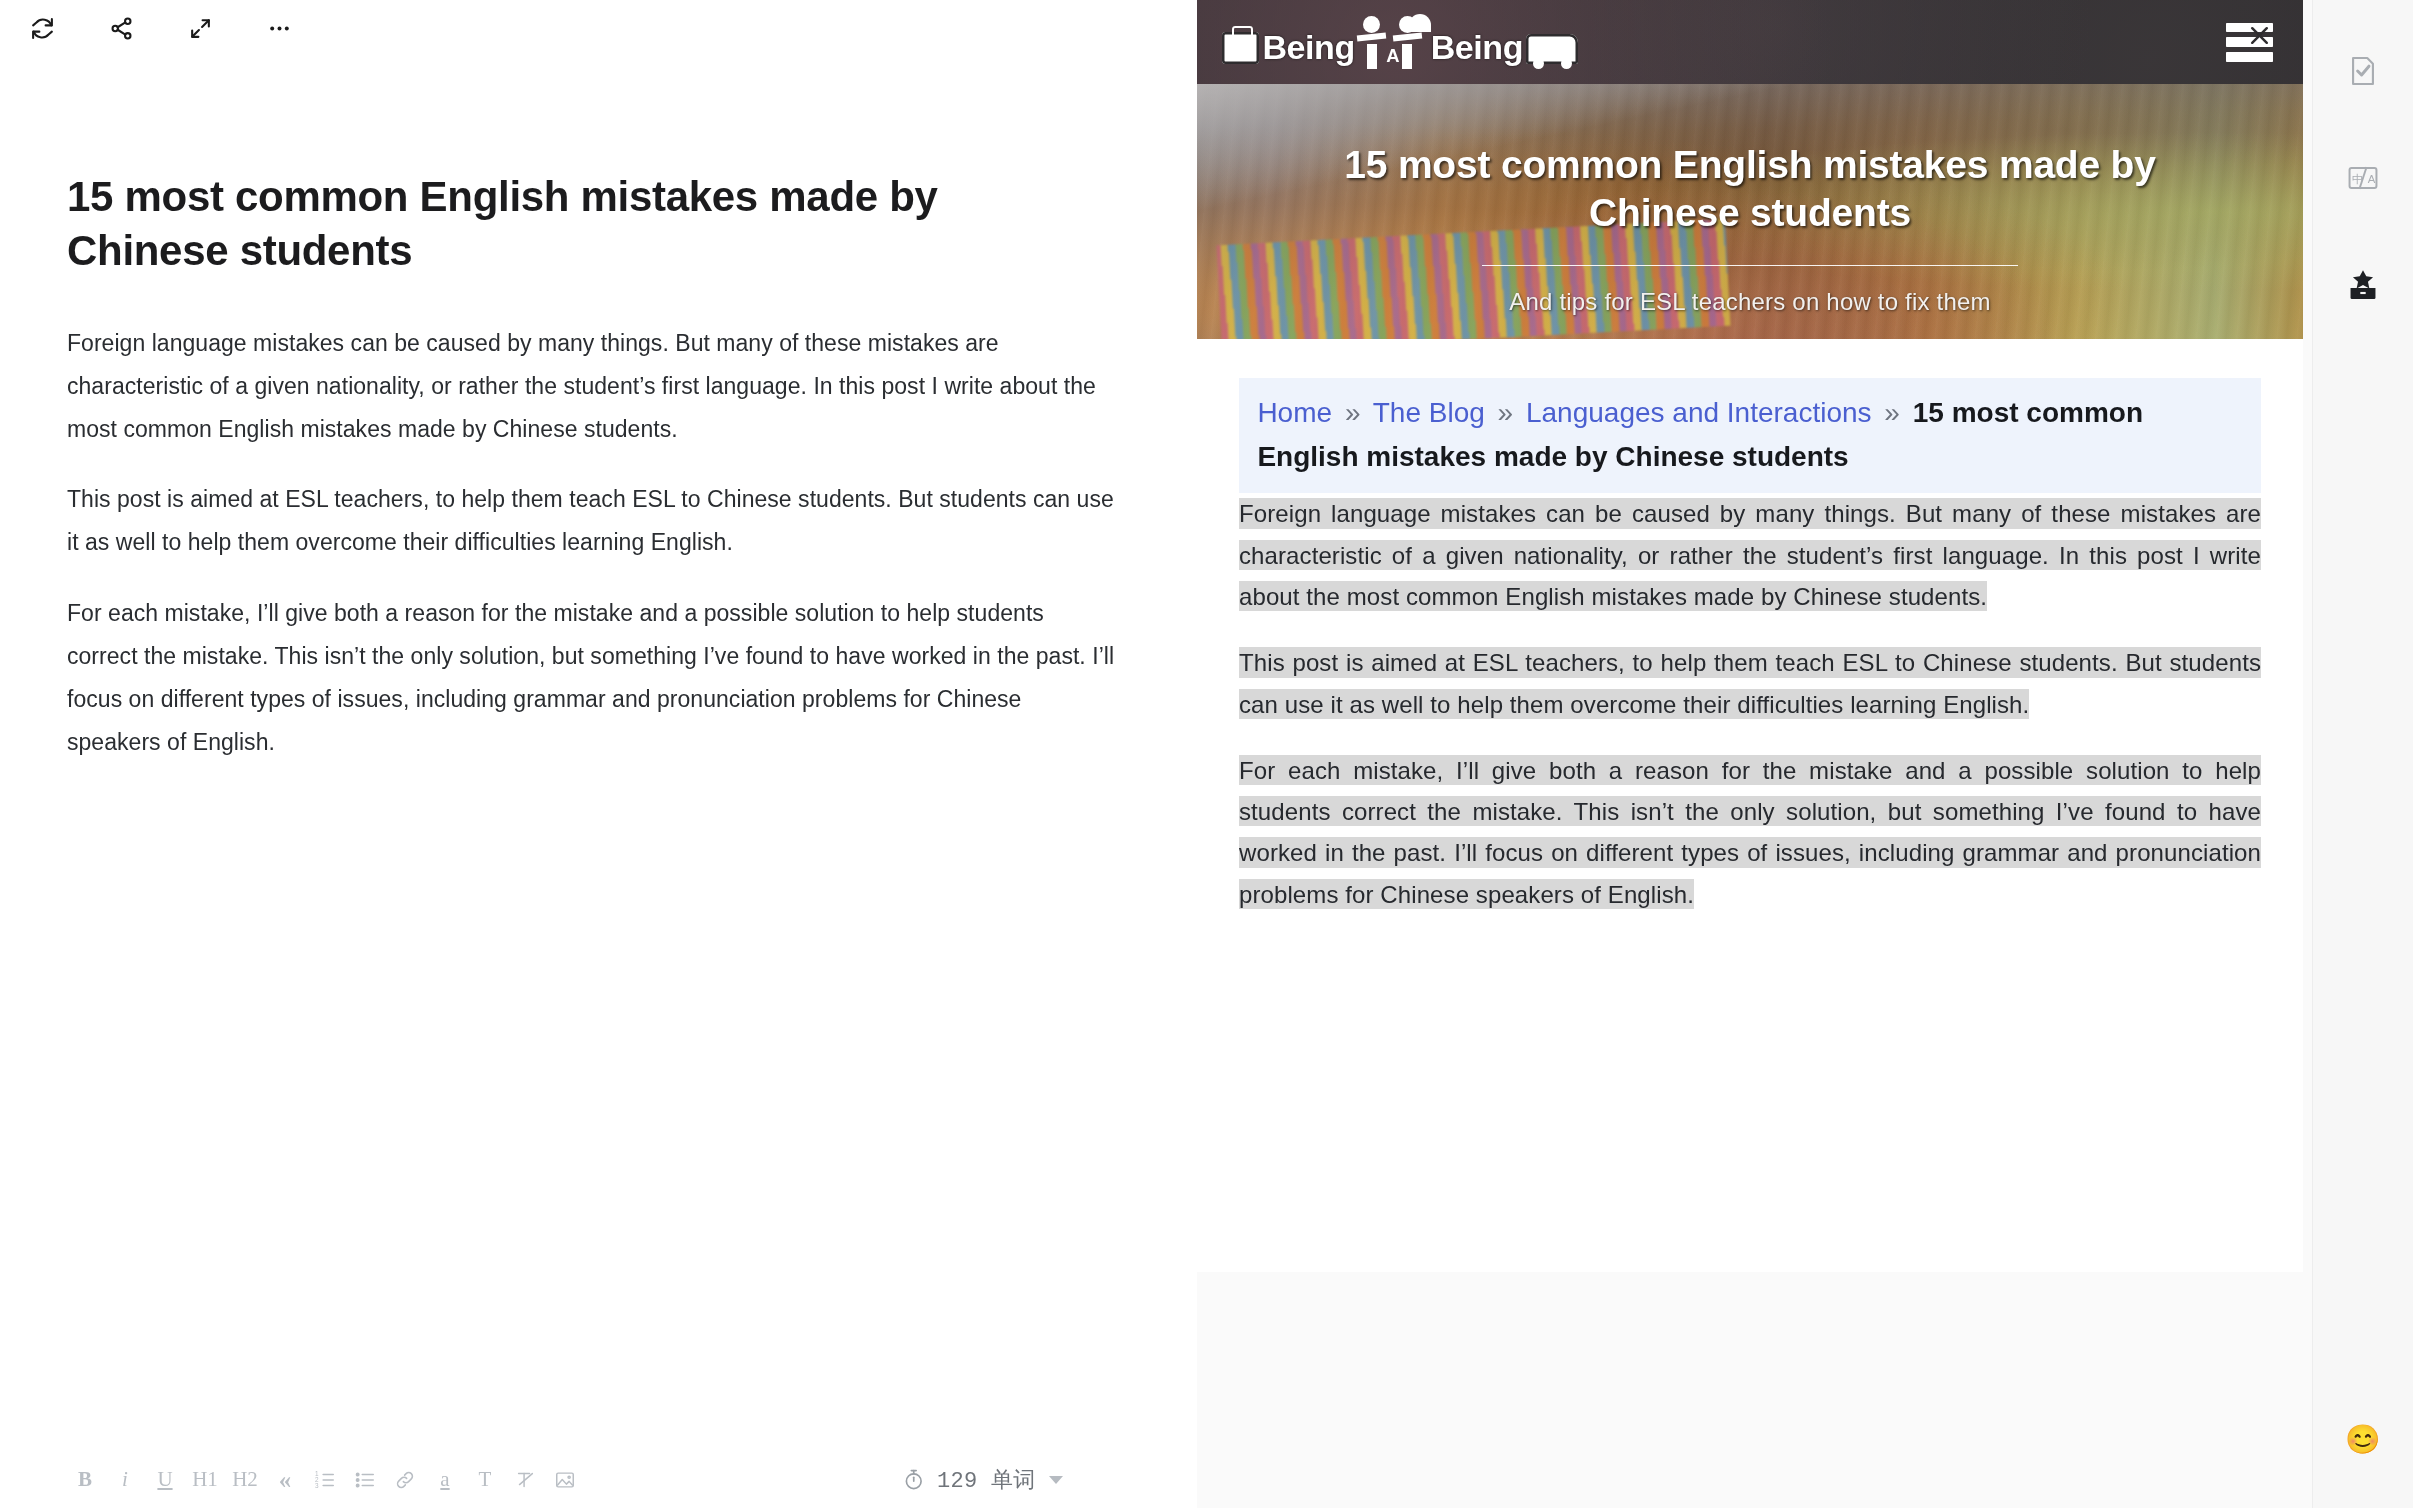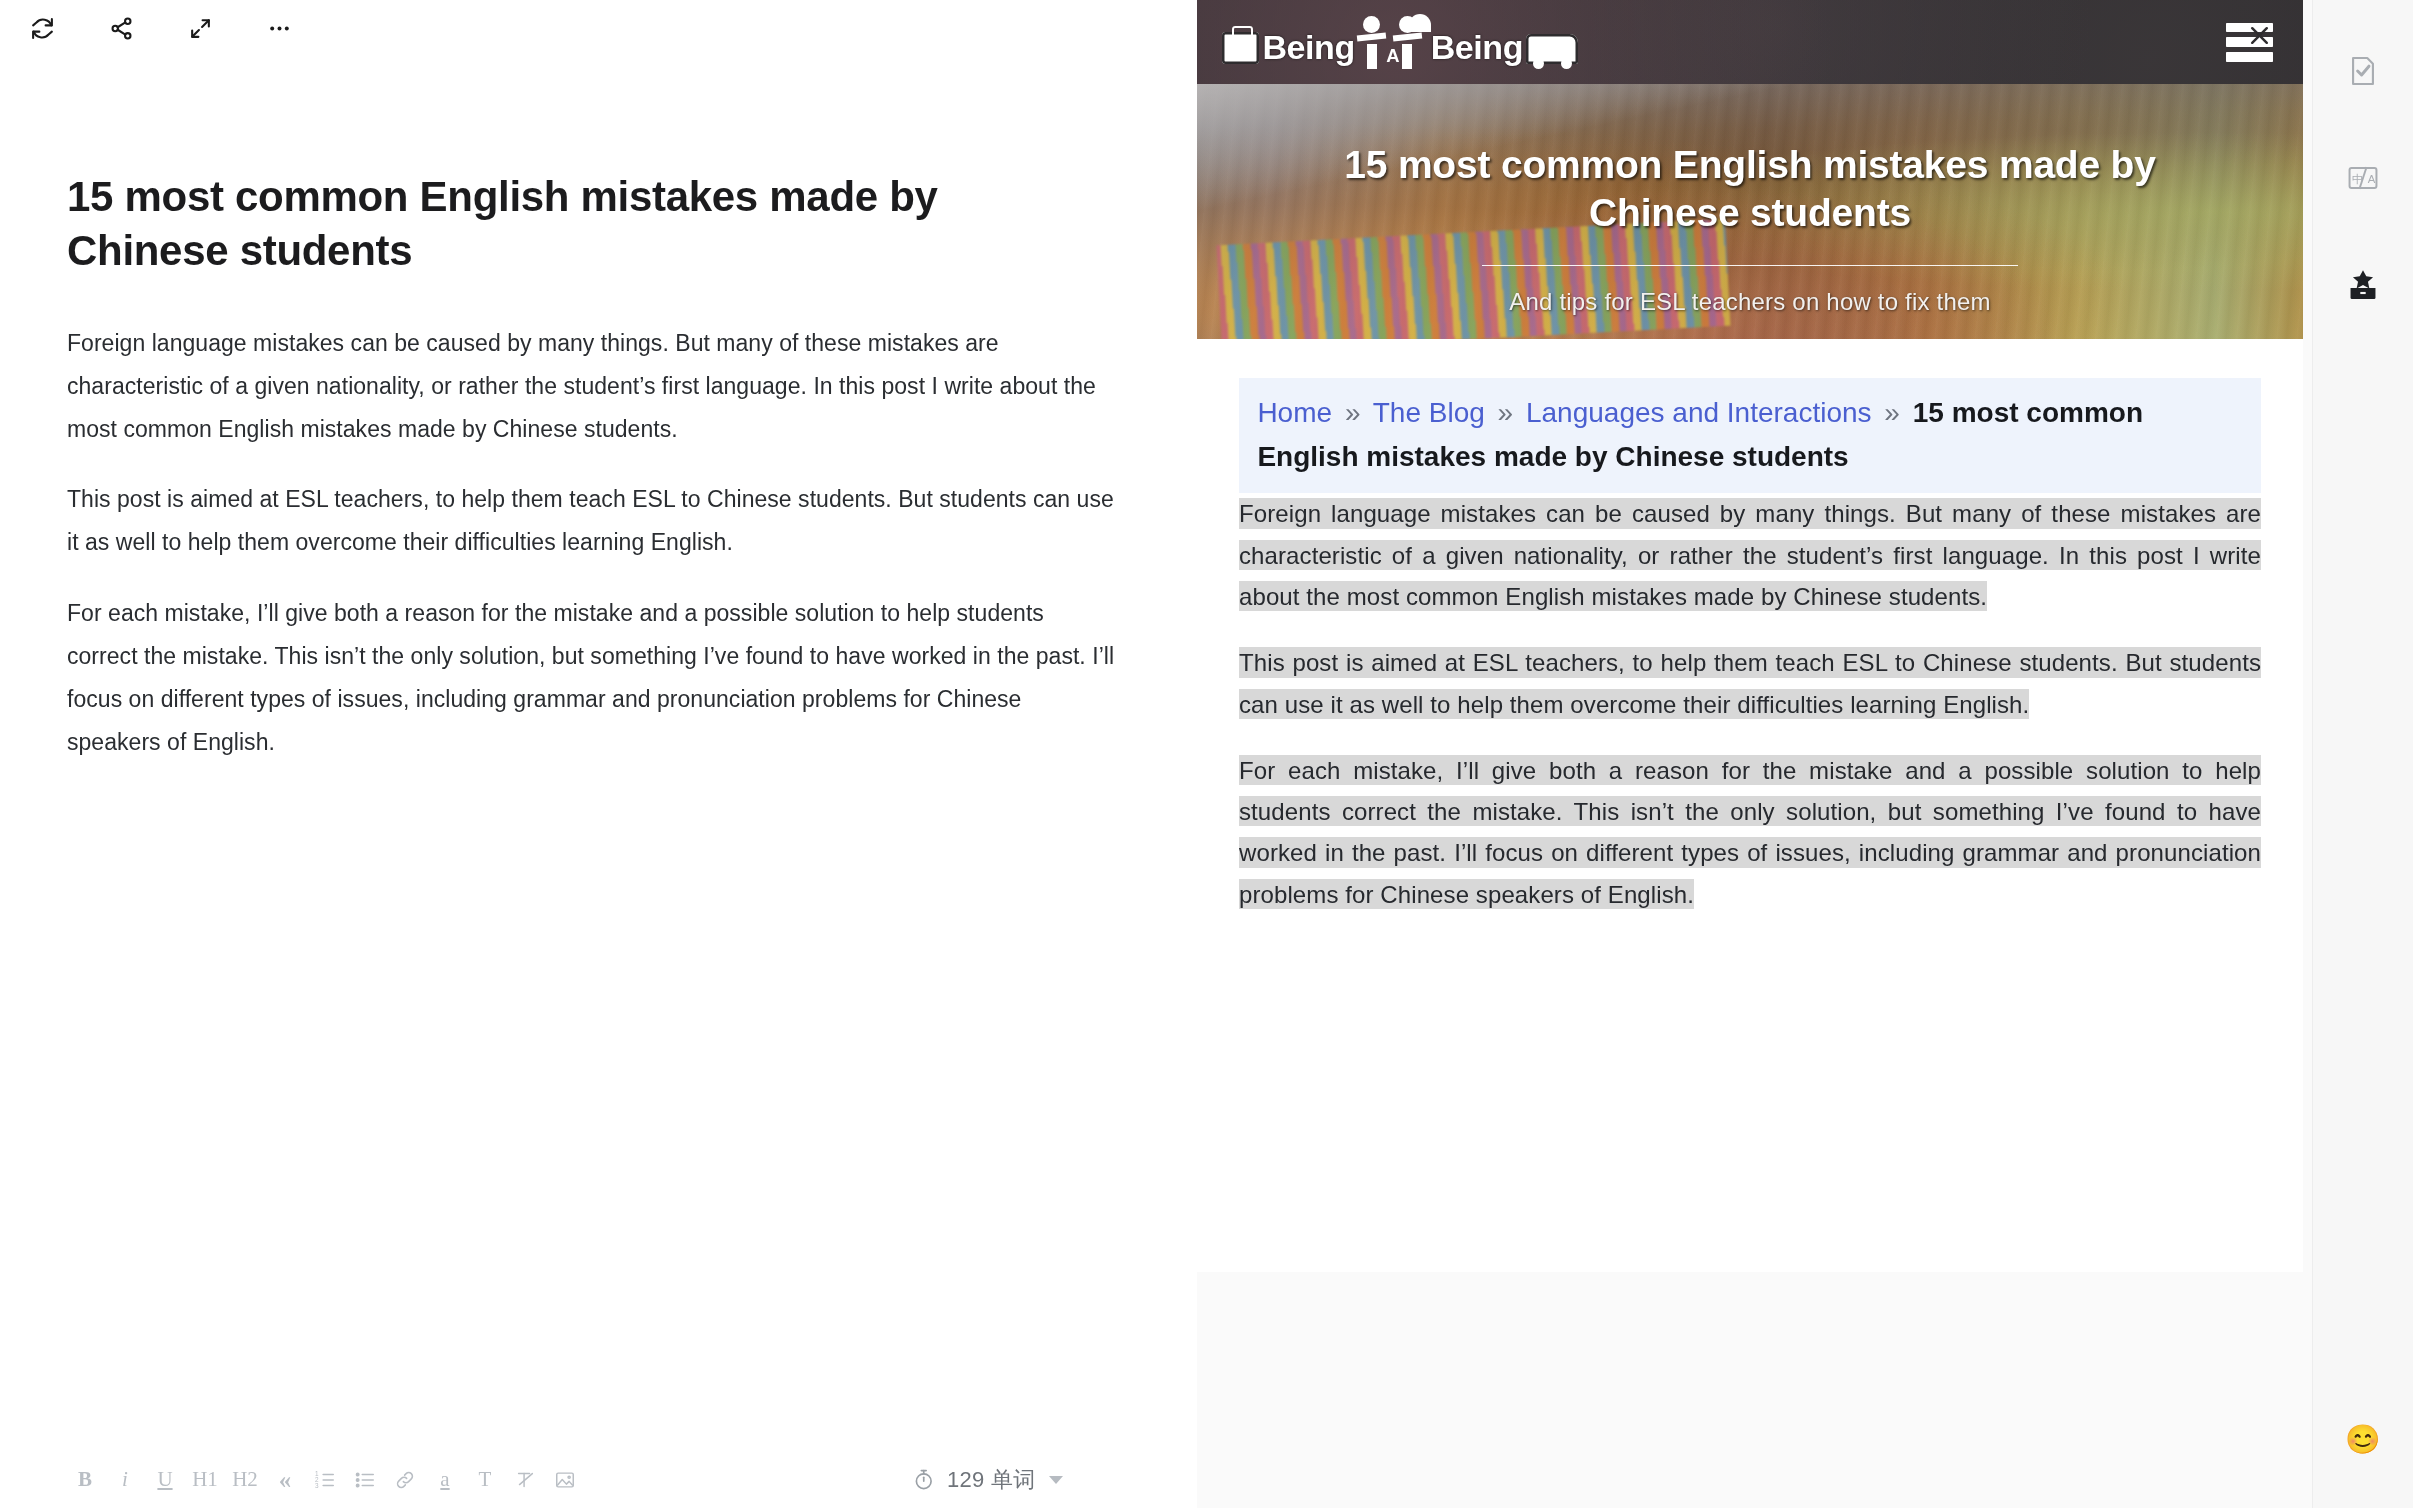--- a/index.html
+++ b/index.html
@@ -135,21 +135,21 @@
   .wordcount-group {
     margin-left: auto;
     display: flex;
     align-items: center;
     gap: 11.7px;
     padding-right: 109px;
     cursor: pointer;
     color: #8d9298;
   }
   .wordcount-text {
-    font-family: Liberation Sans, sans-serif;
+    font-family: Liberation Mono, monospace;
     font-size: 22px;
     color: #6f747a;
     letter-spacing: 0.3px;
   }
   .caret-down {
     width: 0; height: 0;
     border-left: 7.5px solid transparent;
     border-right: 7.5px solid transparent;
     border-top: 8.4px solid #b6bbc1;
     margin-left: 1.7px;

